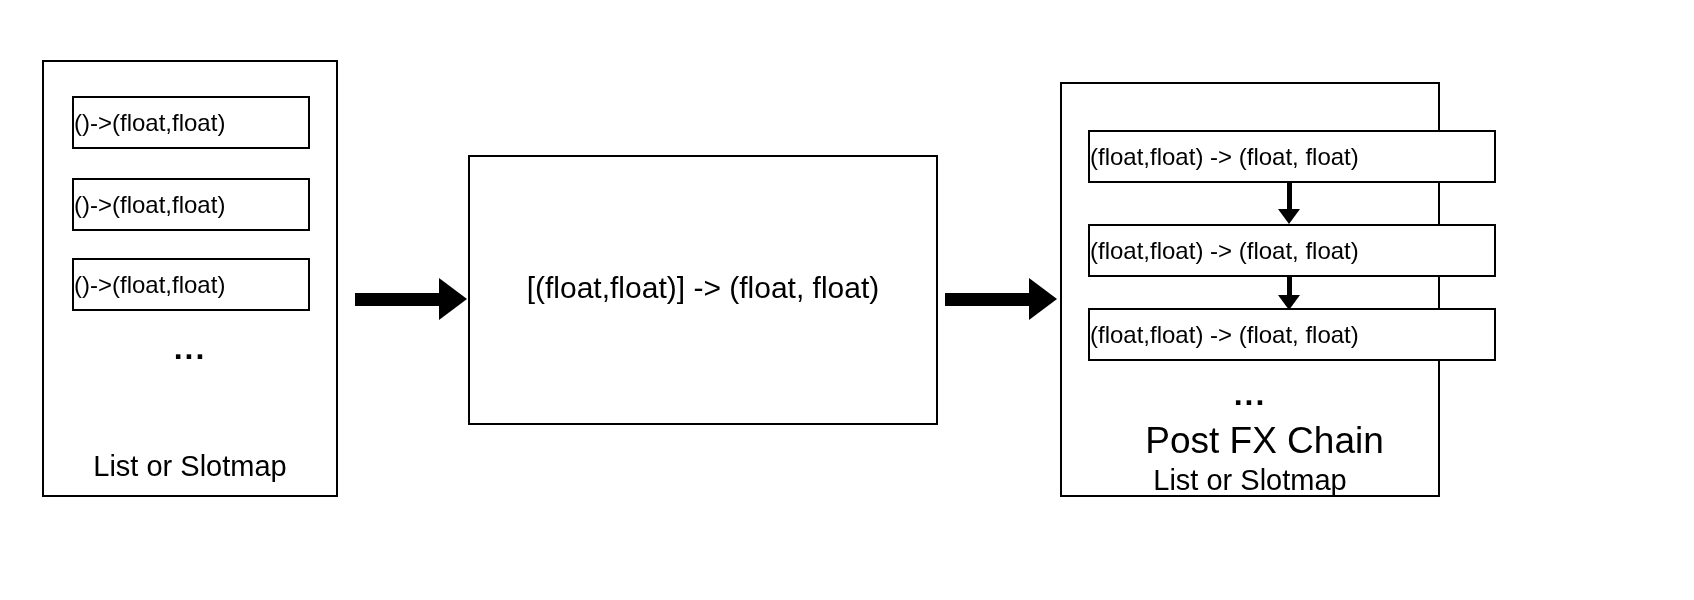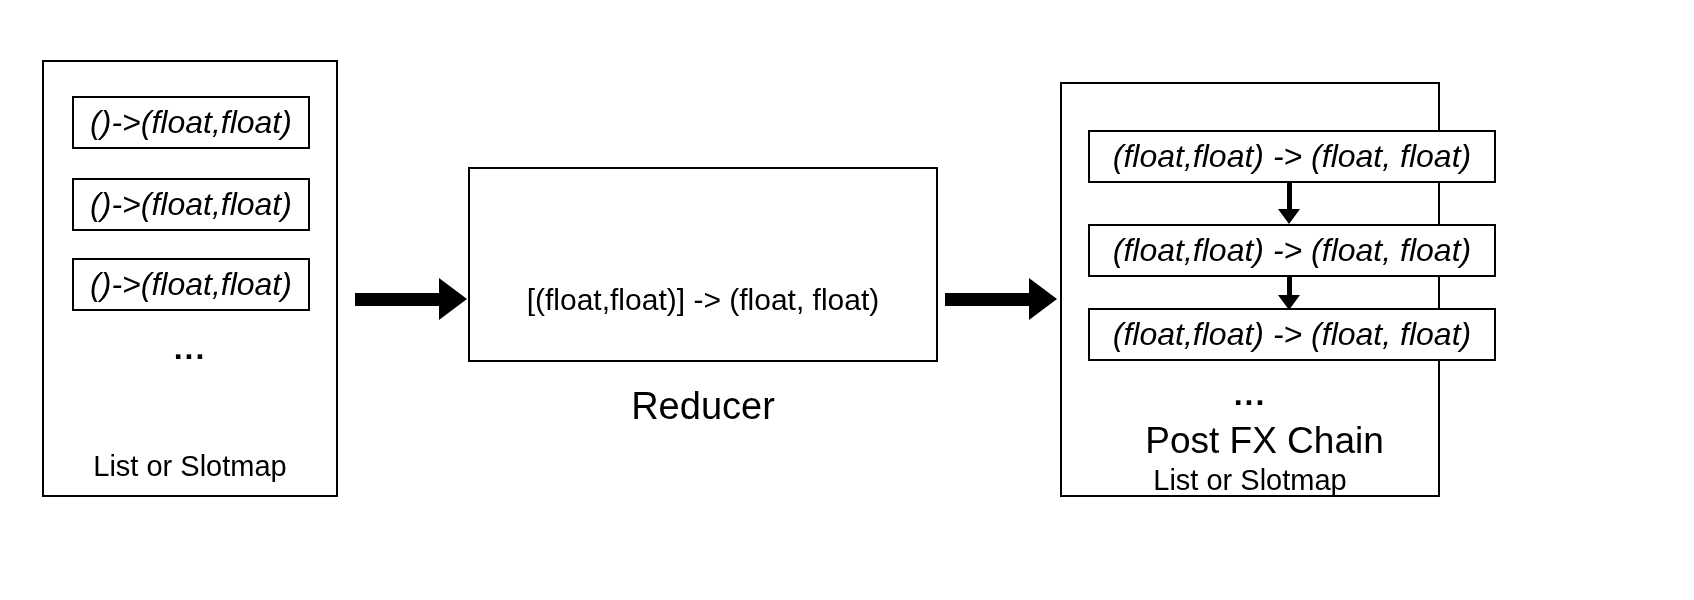--- a/index.html
+++ b/index.html
@@ -11,33 +11,32 @@
     overflow: hidden;
   }
   .canvas { position: relative; width: 1694px; height: 600px; }
 
   .outer-box {
     position: absolute;
     border: 2px solid #000000;
     background: #ffffff;
   }
   .tracks-box  { left: 42px;  top: 60px;  width: 296px; height: 437px; }
-  .reducer-box { left: 468px; top: 155px; width: 470px; height: 195px; margin-top: 12px; }
+  .reducer-box { left: 468px; top: 155px; width: 470px; height: 270px; }
   .postfx-box  { left: 1060px; top: 82px; width: 380px; height: 415px; }
 
   .slot {
     position: absolute;
     border: 2px solid #000000;
     background: #ffffff;
     display: flex;
     align-items: center;
-    justify-content: center;
-    font-size: 32px;
+    justify-content: flex-start;
+    font-size: 24px;
     white-space: nowrap;
-    font-style: italic;
   }
   .tracks-box .slot { left: 28px; width: 238px; height: 53px; }
   .slot-t1 { top: 34px; }
   .slot-t2 { top: 116px; }
   .slot-t3 { top: 196px; }
 
   .postfx-box .slot { left: 26px; width: 408px; height: 53px; }
   .slot-p1 { top: 46px; }
   .slot-p2 { top: 140px; }
   .slot-p3 { top: 224px; }
@@ -128,21 +127,20 @@
     <div class="centered-text box-sub">List or Slotmap</div>
   </div>
 
   <div class="h-arrow h-arrow-1">
     <div class="shaft"></div>
     <div class="head"></div>
   </div>
 
   <div class="outer-box reducer-box">
     <div class="centered-text reducer-sig">[(float,float)] -&gt; (float, float)</div>
-    <div class="centered-text reducer-title">Reducer</div>
   </div>
 
   <div class="h-arrow h-arrow-2">
     <div class="shaft"></div>
     <div class="head"></div>
   </div>
 
   <div class="outer-box postfx-box">
     <div class="slot slot-p1">
       <span>(float,float) -&gt; (float, float)</span>

